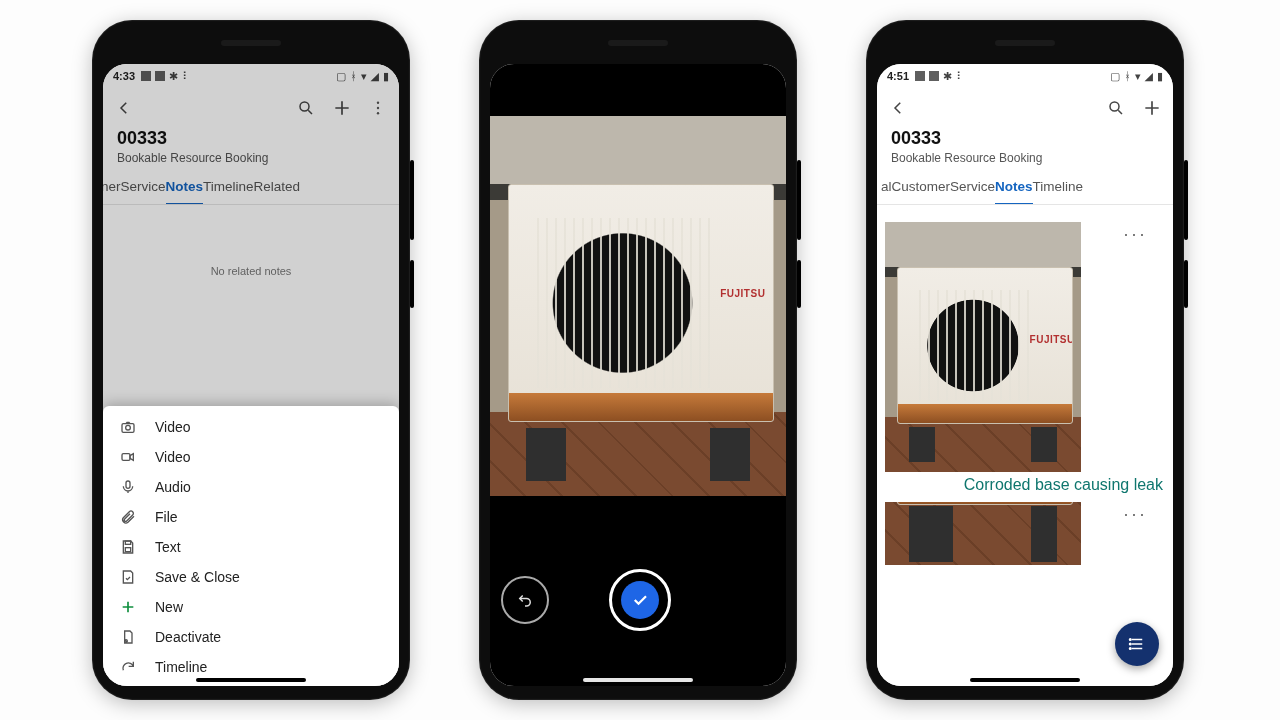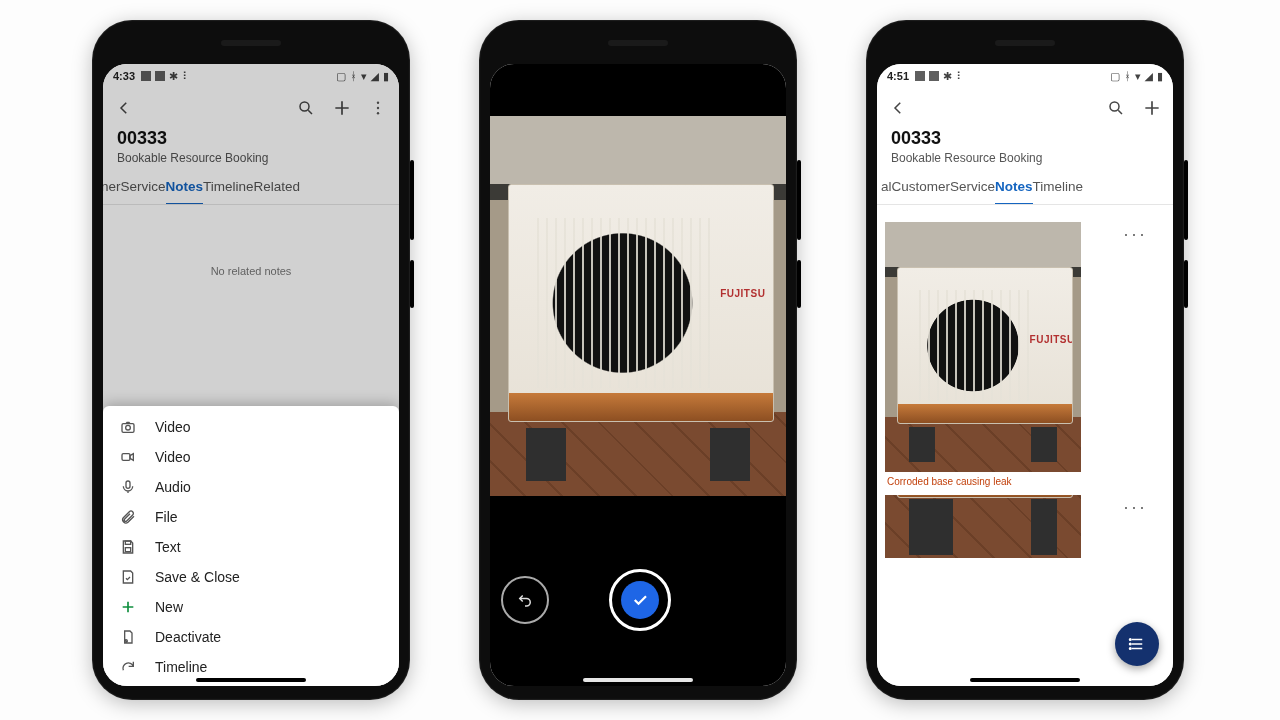--- a/index.html
+++ b/index.html
@@ -67,21 +67,21 @@
   .logo .brand{font-size:10px;font-weight:700;color:#b23030;letter-spacing:.5px;}
   .feet{position:absolute;left:12%;right:12%;bottom:4%;height:14%;display:flex;justify-content:space-between;}
   .foot{width:18%;height:100%;background:#2f2f2f;}
   .floor{position:absolute;left:0;right:0;bottom:0;height:22%;background:repeating-linear-gradient(45deg,#7a4a30 0 24px,#6b3f27 24px 26px);}
 
   
   .notebody{position:absolute;top:150px;left:0;right:0;bottom:0;overflow:hidden;padding:8px;}
   .notecard{background:#fff;margin-bottom:8px;}
   .notecard .imgbox{position:relative;width:196px;height:250px;overflow:hidden;}
   .notecard .imgbox.small{height:140px;}
-  .caption{font-size:10px;color:#c2410c;padding:4px 2px 0 2px;}
+  .caption{font-size:16px;color:#0f766e;padding:4px 2px 0 2px;text-align:right;}
   .dots{position:absolute;right:18px;font-size:18px;letter-spacing:2px;color:#666;}
 
   .fab{position:absolute;right:14px;bottom:20px;width:44px;height:44px;border-radius:50%;background:#14316e;color:#fff;display:flex;align-items:center;justify-content:center;box-shadow:0 3px 8px rgba(0,0,0,.35);}
 </style>
 </head>
 <body>
 
 <div class="stage">
 
   <div class="phone p1">

